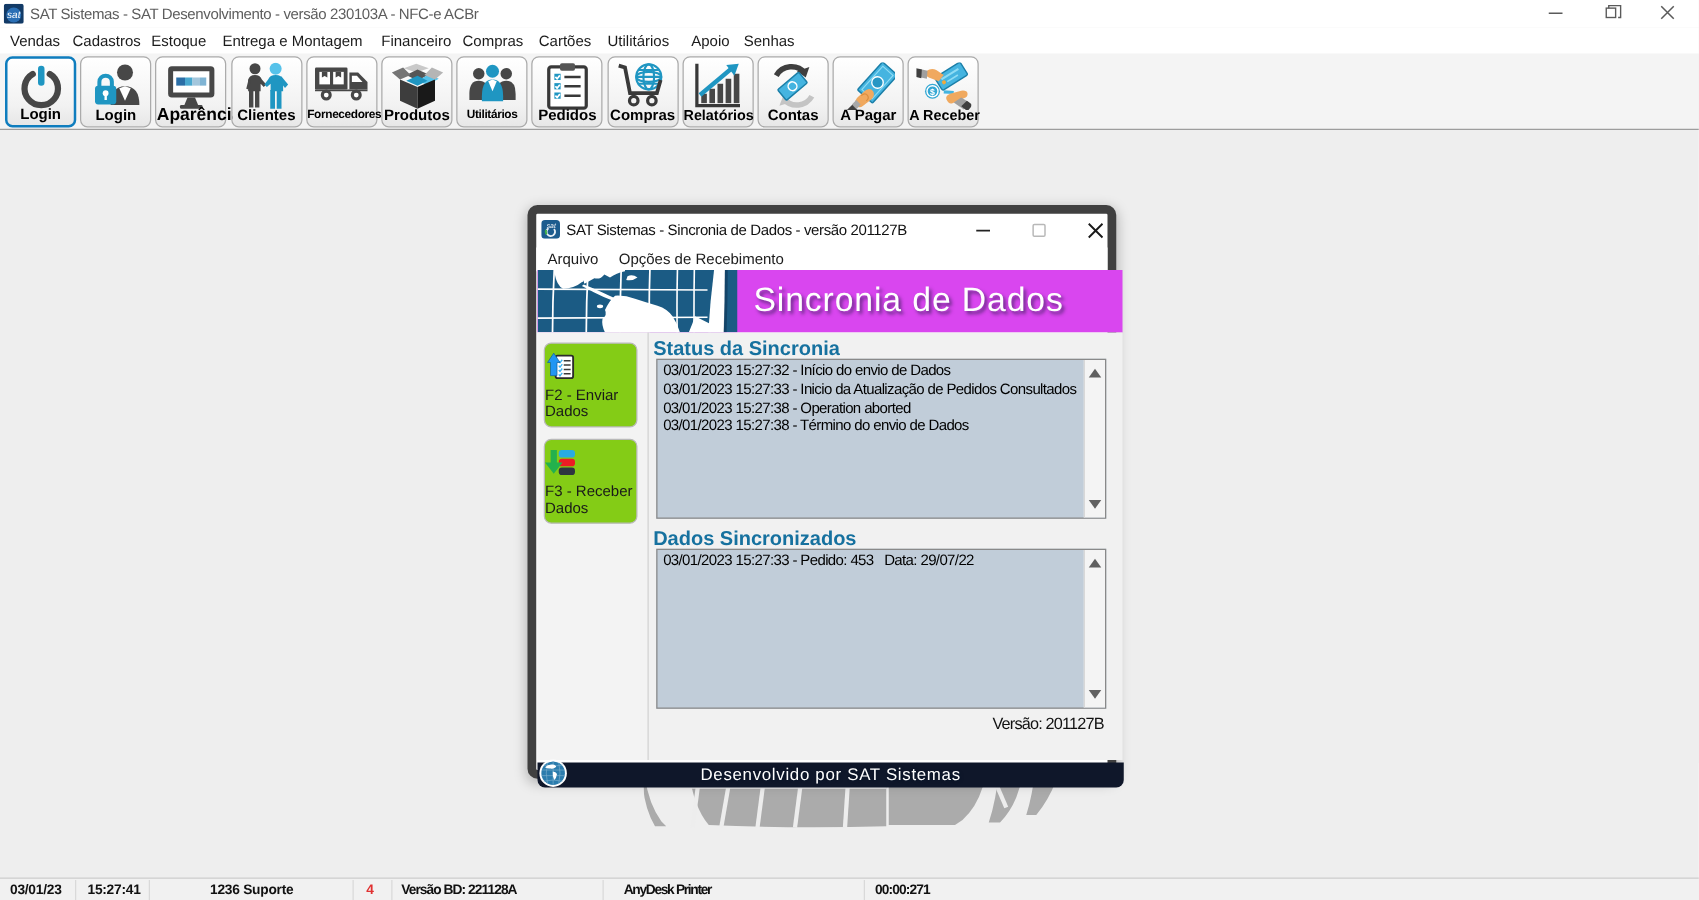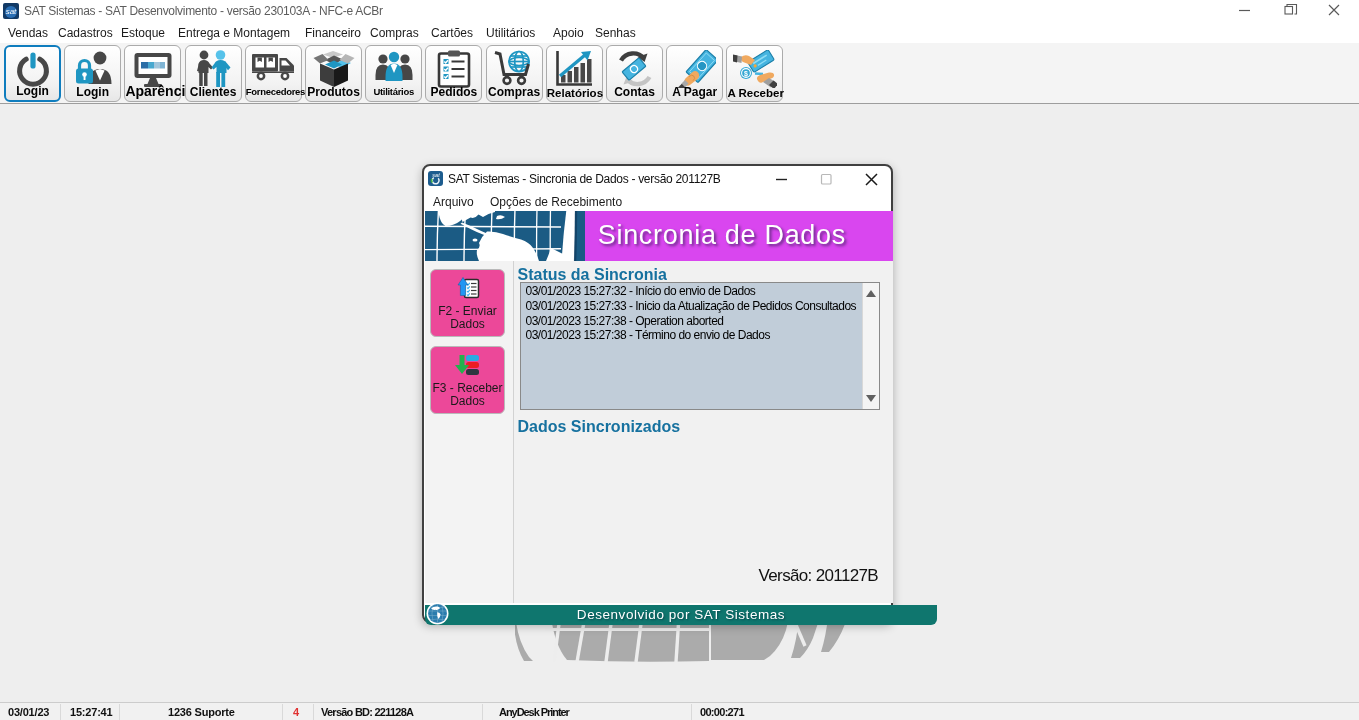--- a/index.html
+++ b/index.html
@@ -22,35 +22,35 @@
 .tbtn.sel { border:2px solid #0f7dbe; }
 .tlabel { position:absolute; bottom:2px; left:0; width:100%; text-align:center; font-size:12px; font-weight:bold; color:#000; white-space:nowrap; }
 .ticon { position:absolute; top:4px; left:50%; transform:translateX(-50%); }
 
 
 #statusbar { position:absolute; top:702px; left:0; width:1359px; height:18px; background:#f1f1f1; border-top:1px solid #cccccc; }
 .scell { position:absolute; top:3px; font-size:11px; font-weight:bold; color:#111; white-space:nowrap; letter-spacing:-0.2px; }
 .ssep { position:absolute; top:1px; width:1px; height:16px; background:#d9d9d9; }
 
 
-#dlg { position:absolute; left:422px; top:164px; width:471px; height:459px; background:#ffffff; border-radius:8px; border:2px solid #404040; box-shadow:0 3px 10px rgba(0,0,0,0.28); }
+#dlg { position:absolute; left:422px; top:164px; width:471px; height:459px; background:#ffffff; border-radius:8px; border:7px solid #404040; box-shadow:0 3px 10px rgba(0,0,0,0.28); }
 #dlgtitle { position:absolute; left:24px; top:6px; font-size:12px; letter-spacing:-0.3px; color:#111; white-space:nowrap; }
 #dlgmenu { position:absolute; top:27px; left:0; width:100%; height:19px; background:#fff; }
 #dlgbanner { position:absolute; top:45px; left:1px; width:468px; height:50px; background:#d946ef; overflow:hidden; }
 #bannertext { position:absolute; right:47px; top:9px; font-size:27px; color:#ffffff; letter-spacing:0.7px; text-shadow:2px 2px 3px rgba(0,20,40,.55); white-space:nowrap; }
 #dlgbody { position:absolute; top:95px; left:1px; width:468px; height:342px; background:#f1f1f1; }
 #leftpanel { position:absolute; top:0; left:0; width:89px; height:342px; background:#f3f3f3; border-right:1px solid #d2d2d2; }
-.fbtn { position:absolute; left:5px; width:75px; height:68px; background:#ec4899; border:1px solid #b9b9b9; border-radius:6px; text-align:center; font-size:12px; color:#1a1a1a; }
+.fbtn { position:absolute; left:5px; width:75px; height:68px; background:#84cc16; border:1px solid #b9b9b9; border-radius:6px; text-align:left; font-size:12px; color:#1a1a1a; }
 .grplabel { position:absolute; left:92.5px; font-size:16px; font-weight:bold; color:#16719f; }
 .listbox { position:absolute; left:95px; width:360px; height:128px; background:#c1cdd9; border:1px solid #898989; }
 .listtext { position:absolute; left:4.5px; top:1px; font-size:12px; letter-spacing:-0.5px; color:#000; line-height:14.77px; white-space:pre; }
 .sbar { position:absolute; top:0; right:0; width:17px; height:100%; background:#f4f4f4; border-left:1px solid #d8d8d8; }
 .sarr { position:absolute; left:3px; width:0; height:0; border-left:5px solid transparent; border-right:5px solid transparent; }
-#verlabel { position:absolute; right:15px; top:305px; font-size:17px; color:#111; letter-spacing:-0.65px; }
-#devbar { position:absolute; left:1px; top:439px; width:512px; height:19.5px; background:#0f766e; border-radius:0 0 6px 6px; }
+#verlabel { position:absolute; right:15px; top:305px; font-size:13px; color:#111; letter-spacing:-0.65px; }
+#devbar { position:absolute; left:1px; top:439px; width:469px; height:19.5px; background:#0f172a; border-radius:0 0 6px 6px; }
 #devtext { position:absolute; width:100%; text-align:center; top:2px; font-size:13.5px; letter-spacing:0.55px; color:#fff; text-shadow:1px 1px 2px rgba(0,20,40,.5); }
 </style>
 </head>
 <body>
 <div id="screen">
 
   <div id="titlebar">
     <svg class="abs" style="left:3px;top:3px" width="16" height="16">
       <rect x="0" y="0" width="16" height="16" rx="2" fill="#123a66"></rect>
       <circle cx="8" cy="9" r="6" fill="#2a6fb5"></circle>
@@ -375,20 +375,27 @@
 03/01/2023 15:27:33 - Inicio da Atualização de Pedidos Consultados
 03/01/2023 15:27:38 - Operation aborted
 03/01/2023 15:27:38 - Término do envio de Dados</div>
         <div class="sbar">
           <div class="sarr" style="top:7px;border-bottom:7px solid #606060"></div>
           <div class="sarr" style="bottom:7px;border-top:7px solid #606060"></div>
         </div>
       </div>
 
       <div class="grplabel" style="top:157px;">Dados Sincronizados</div>
+      <div class="listbox" style="top:173px">
+        <div class="listtext">03/01/2023 15:27:33 - Pedido: 453   Data: 29/07/22</div>
+        <div class="sbar">
+          <div class="sarr" style="top:7px;border-bottom:7px solid #606060"></div>
+          <div class="sarr" style="bottom:7px;border-top:7px solid #606060"></div>
+        </div>
+      </div>
 
       <div id="verlabel">Versão: 201127B</div>
     </div>
 
     <div id="devbar">
       <div id="devtext">Desenvolvido por SAT Sistemas</div>
       <svg class="abs" style="left:1px;top:-3px" width="23" height="23">
         <circle cx="11.5" cy="11.5" r="11" fill="#fff"></circle>
         <circle cx="11.5" cy="11.5" r="9.4" fill="#2b7cad"></circle>
         <g stroke="#7fb0cd" stroke-width="0.5" fill="none">

